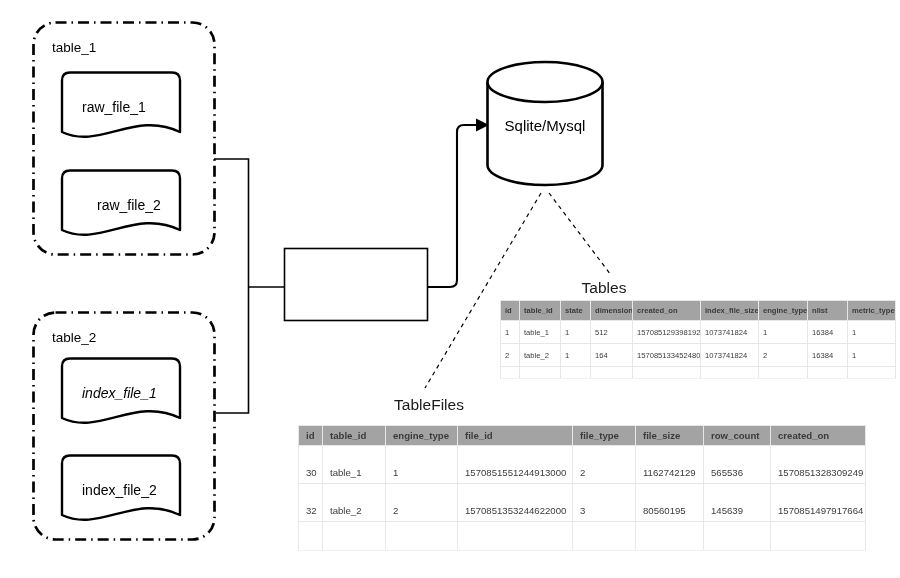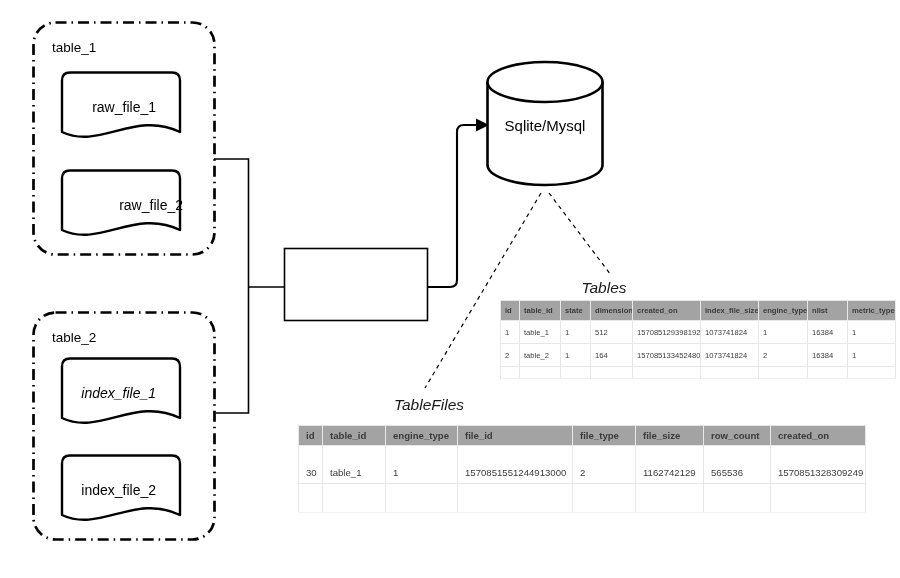--- a/index.html
+++ b/index.html
@@ -3,24 +3,24 @@
 <meta charset="utf-8">
 <style>
   html,body{margin:0;padding:0;background:#ffffff;}
   .stage{
     position:relative;width:900px;height:578px;background:#fff;
     font-family:"Liberation Sans",sans-serif;overflow:hidden;
   }
   .stage svg{position:absolute;left:0;top:0;}
   .lbl{position:absolute;color:#000;white-space:nowrap;}
   .group-label{font-size:13.5px;}
-  .doc-label{font-size:14px;width:94px;text-align:right;}
+  .doc-label{font-size:14px;width:94px;text-align:left;margin-left:20px;}
   .box-label{font-size:15px;width:144px;text-align:center;}
   .cyl-label{font-size:15px;width:116px;text-align:center;}
-  .tbl-title{font-size:15.5px;color:#1a1a1a;text-align:center;font-style:italic;}
+  .tbl-title{font-size:15.5px;color:#1a1a1a;text-align:center;}
 
   table.data{
     position:absolute;border-collapse:collapse;table-layout:fixed;
     color:#3b3b3b;background:#fff;
   }
   table.data th, table.data td{
     border:1px solid #e7e7e9;overflow:hidden;white-space:nowrap;
     text-align:left;font-weight:normal;vertical-align:middle;
   }
   table.data th{background:#a3a3a3;font-weight:bold;}
@@ -59,21 +59,21 @@
     <path d="M 70,455.5 L 172,455.5 Q 180,455.5 180,463.5 L 180,515 C 135,493 100,533 62,515 L 62,463.5 Q 62,455.5 70,455.5 Z" fill="#fff" stroke="#000" stroke-width="2.4" stroke-linejoin="round"></path>
 
     <rect x="284.5" y="248.5" width="143" height="72" fill="#fff" stroke="#000" stroke-width="1.6"></rect>
 
     <path d="M 487.5,82 L 487.5,165 A 57.5 20 0 0 0 602.5,165 L 602.5,82" fill="#fff" stroke="#000" stroke-width="2.6"></path>
     <ellipse cx="545" cy="82" rx="57.5" ry="20" fill="#fff" stroke="#000" stroke-width="2.6"></ellipse>
   </svg>
 
   <div class="lbl group-label" style="left:52px;top:40px;">table_1</div>
   <div class="lbl doc-label" style="left:62px;top:99px;">raw_file_1</div>
-  <div class="lbl doc-label" style="left:74px;top:197px;padding-left:15px;">raw_file_2</div>
+  <div class="lbl doc-label" style="left:62px;top:197px;padding-left:15px;">raw_file_2</div>
 
   <div class="lbl group-label" style="left:52px;top:330px;">table_2</div>
   <div class="lbl doc-label" style="left:62px;top:385px;font-style:italic;">index_file_1</div>
   <div class="lbl doc-label" style="left:62px;top:482px;">index_file_2</div>
 
   <div class="lbl cyl-label" style="left:487px;top:117px;">Sqlite/Mysql</div>
 
   <div class="lbl tbl-title" style="left:569px;top:279px;width:70px;">Tables</div>
   <div class="lbl tbl-title" style="left:389px;top:396px;width:80px;">TableFiles</div>
 
@@ -162,20 +162,30 @@
     <tr>
       <td>30</td>
       <td>table_1</td>
       <td>1</td>
       <td>1570851551244913000</td>
       <td>2</td>
       <td>1162742129</td>
       <td>565536</td>
       <td>1570851328309249</td>
     </tr>
+    <tr>
+      <td>32</td>
+      <td>table_2</td>
+      <td>2</td>
+      <td>1570851353244622000</td>
+      <td>3</td>
+      <td>80560195</td>
+      <td>145639</td>
+      <td>1570851497917664</td>
+    </tr>
     <tr class="empty">
       <td></td>
           <td></td>
       <td></td>
           <td></td>
       <td></td>
           <td></td>
       <td></td>
           <td></td>
     </tr>

